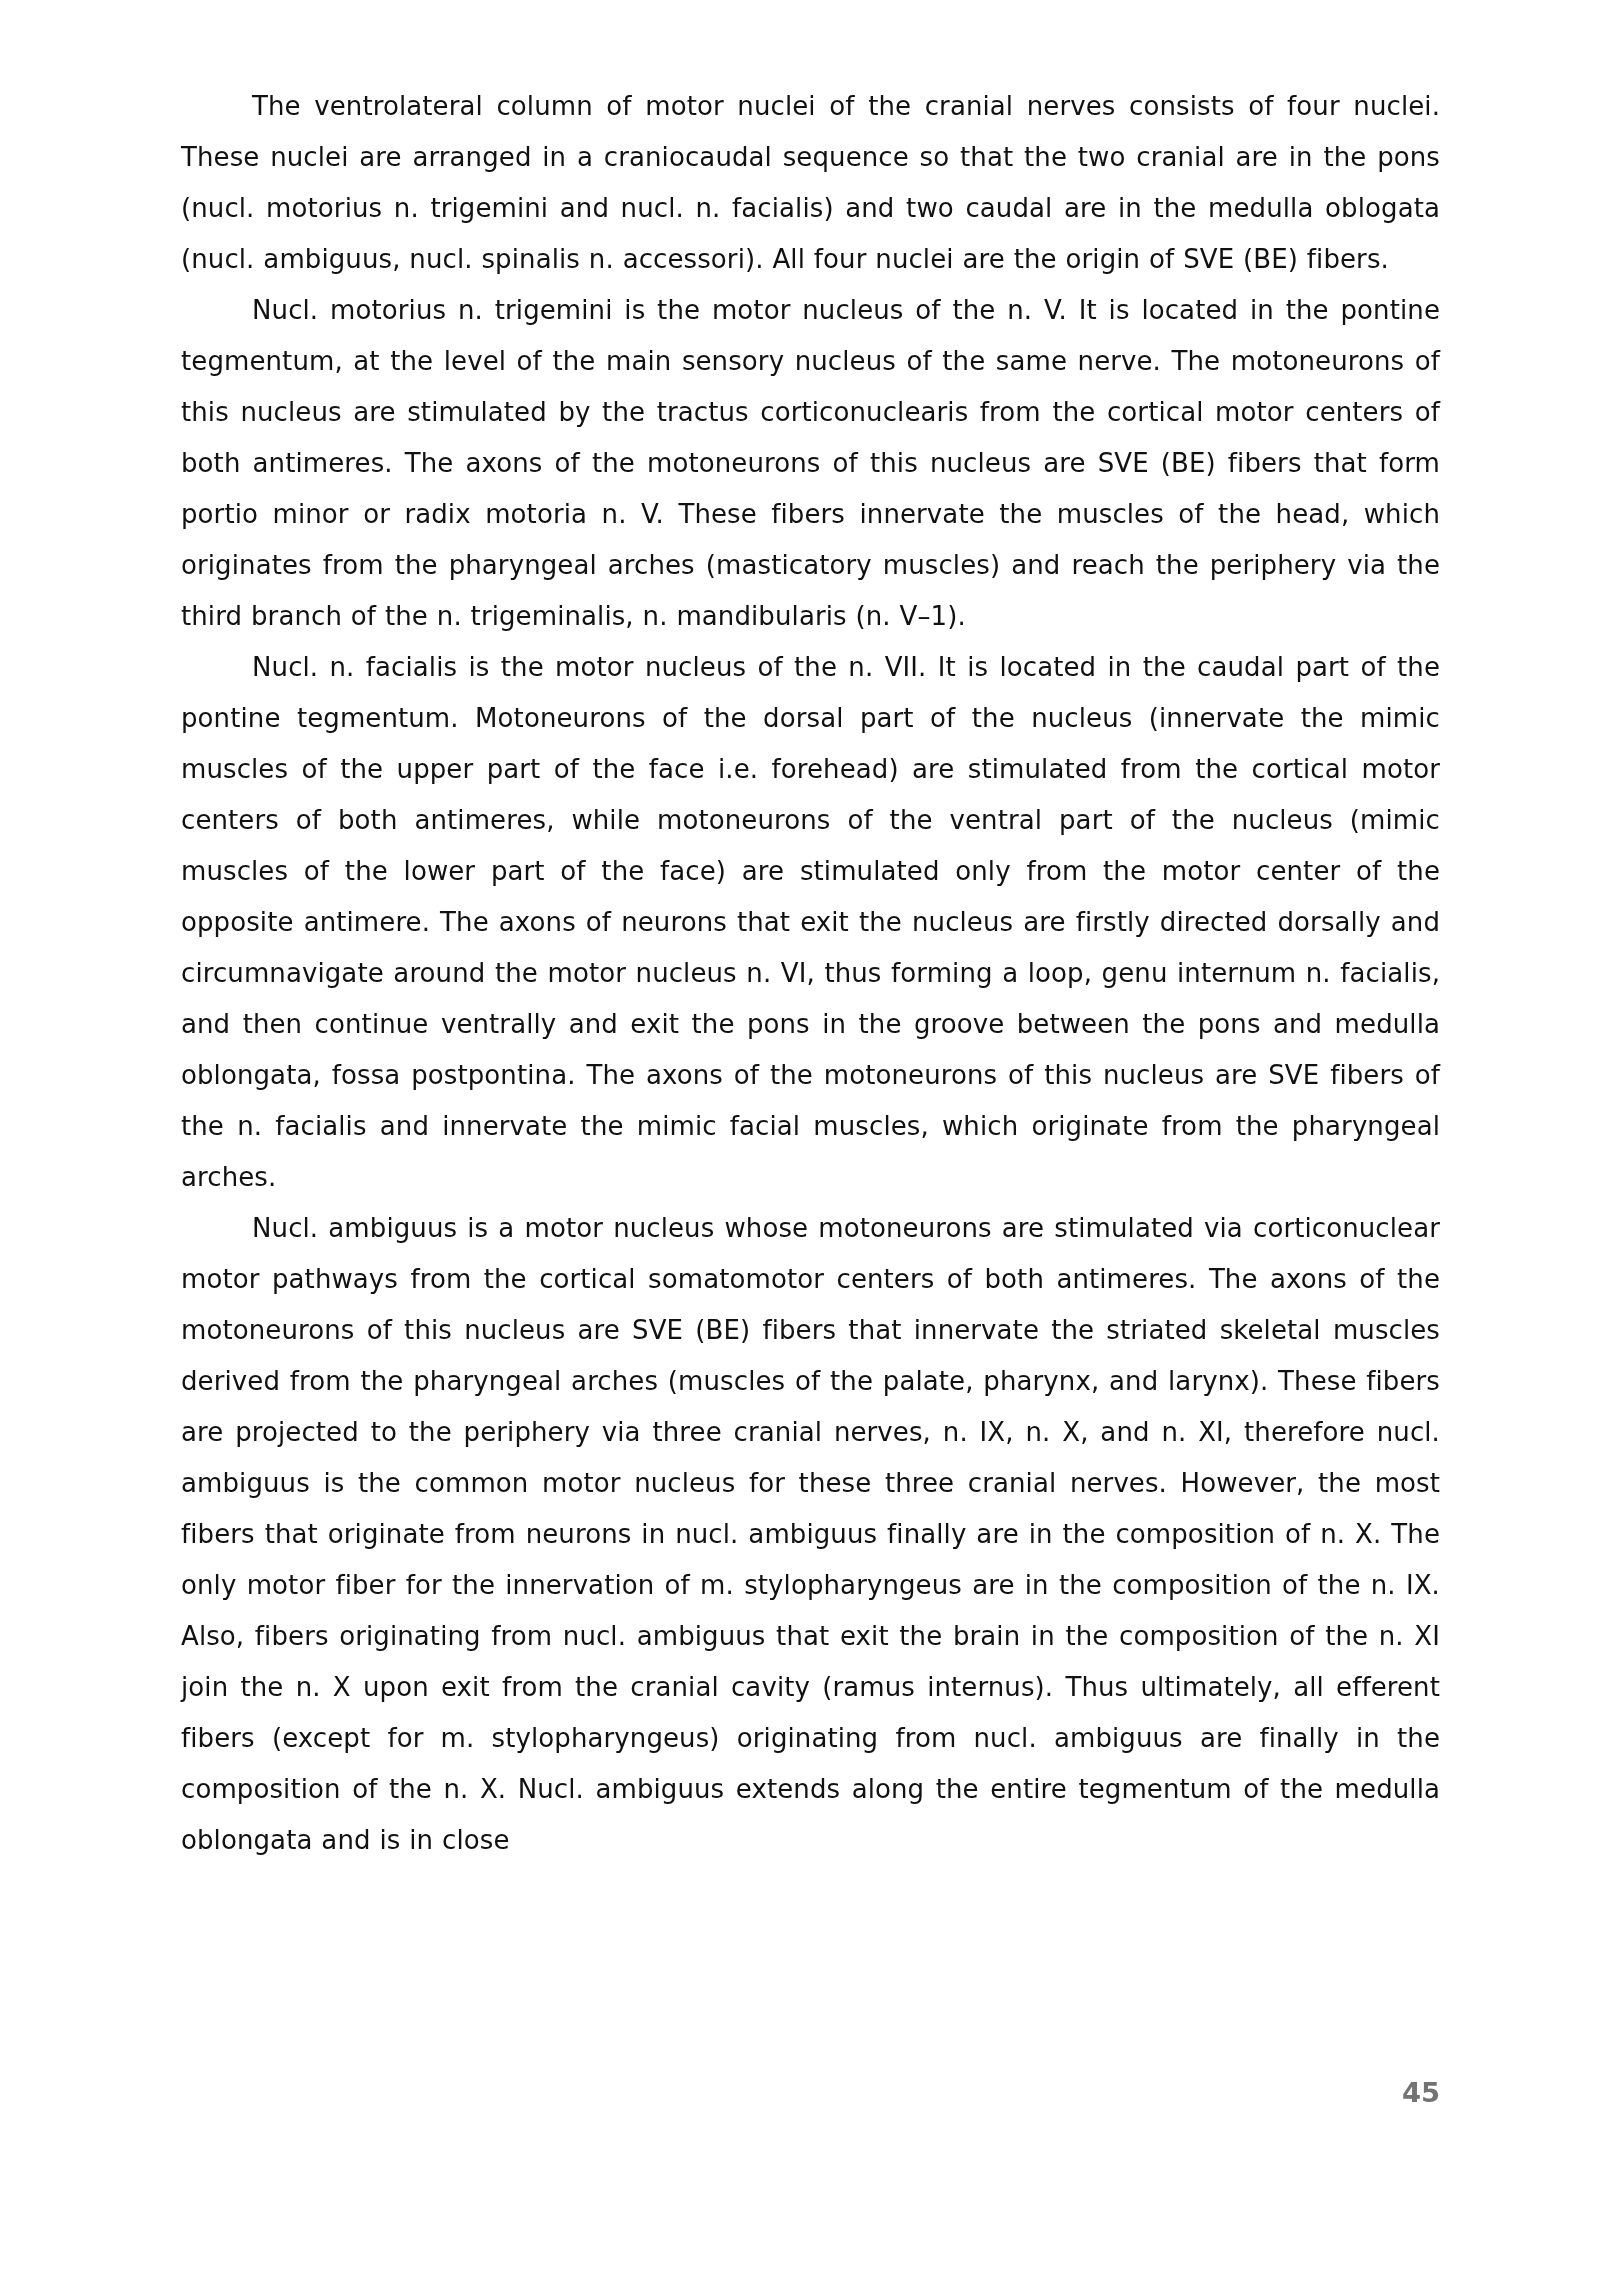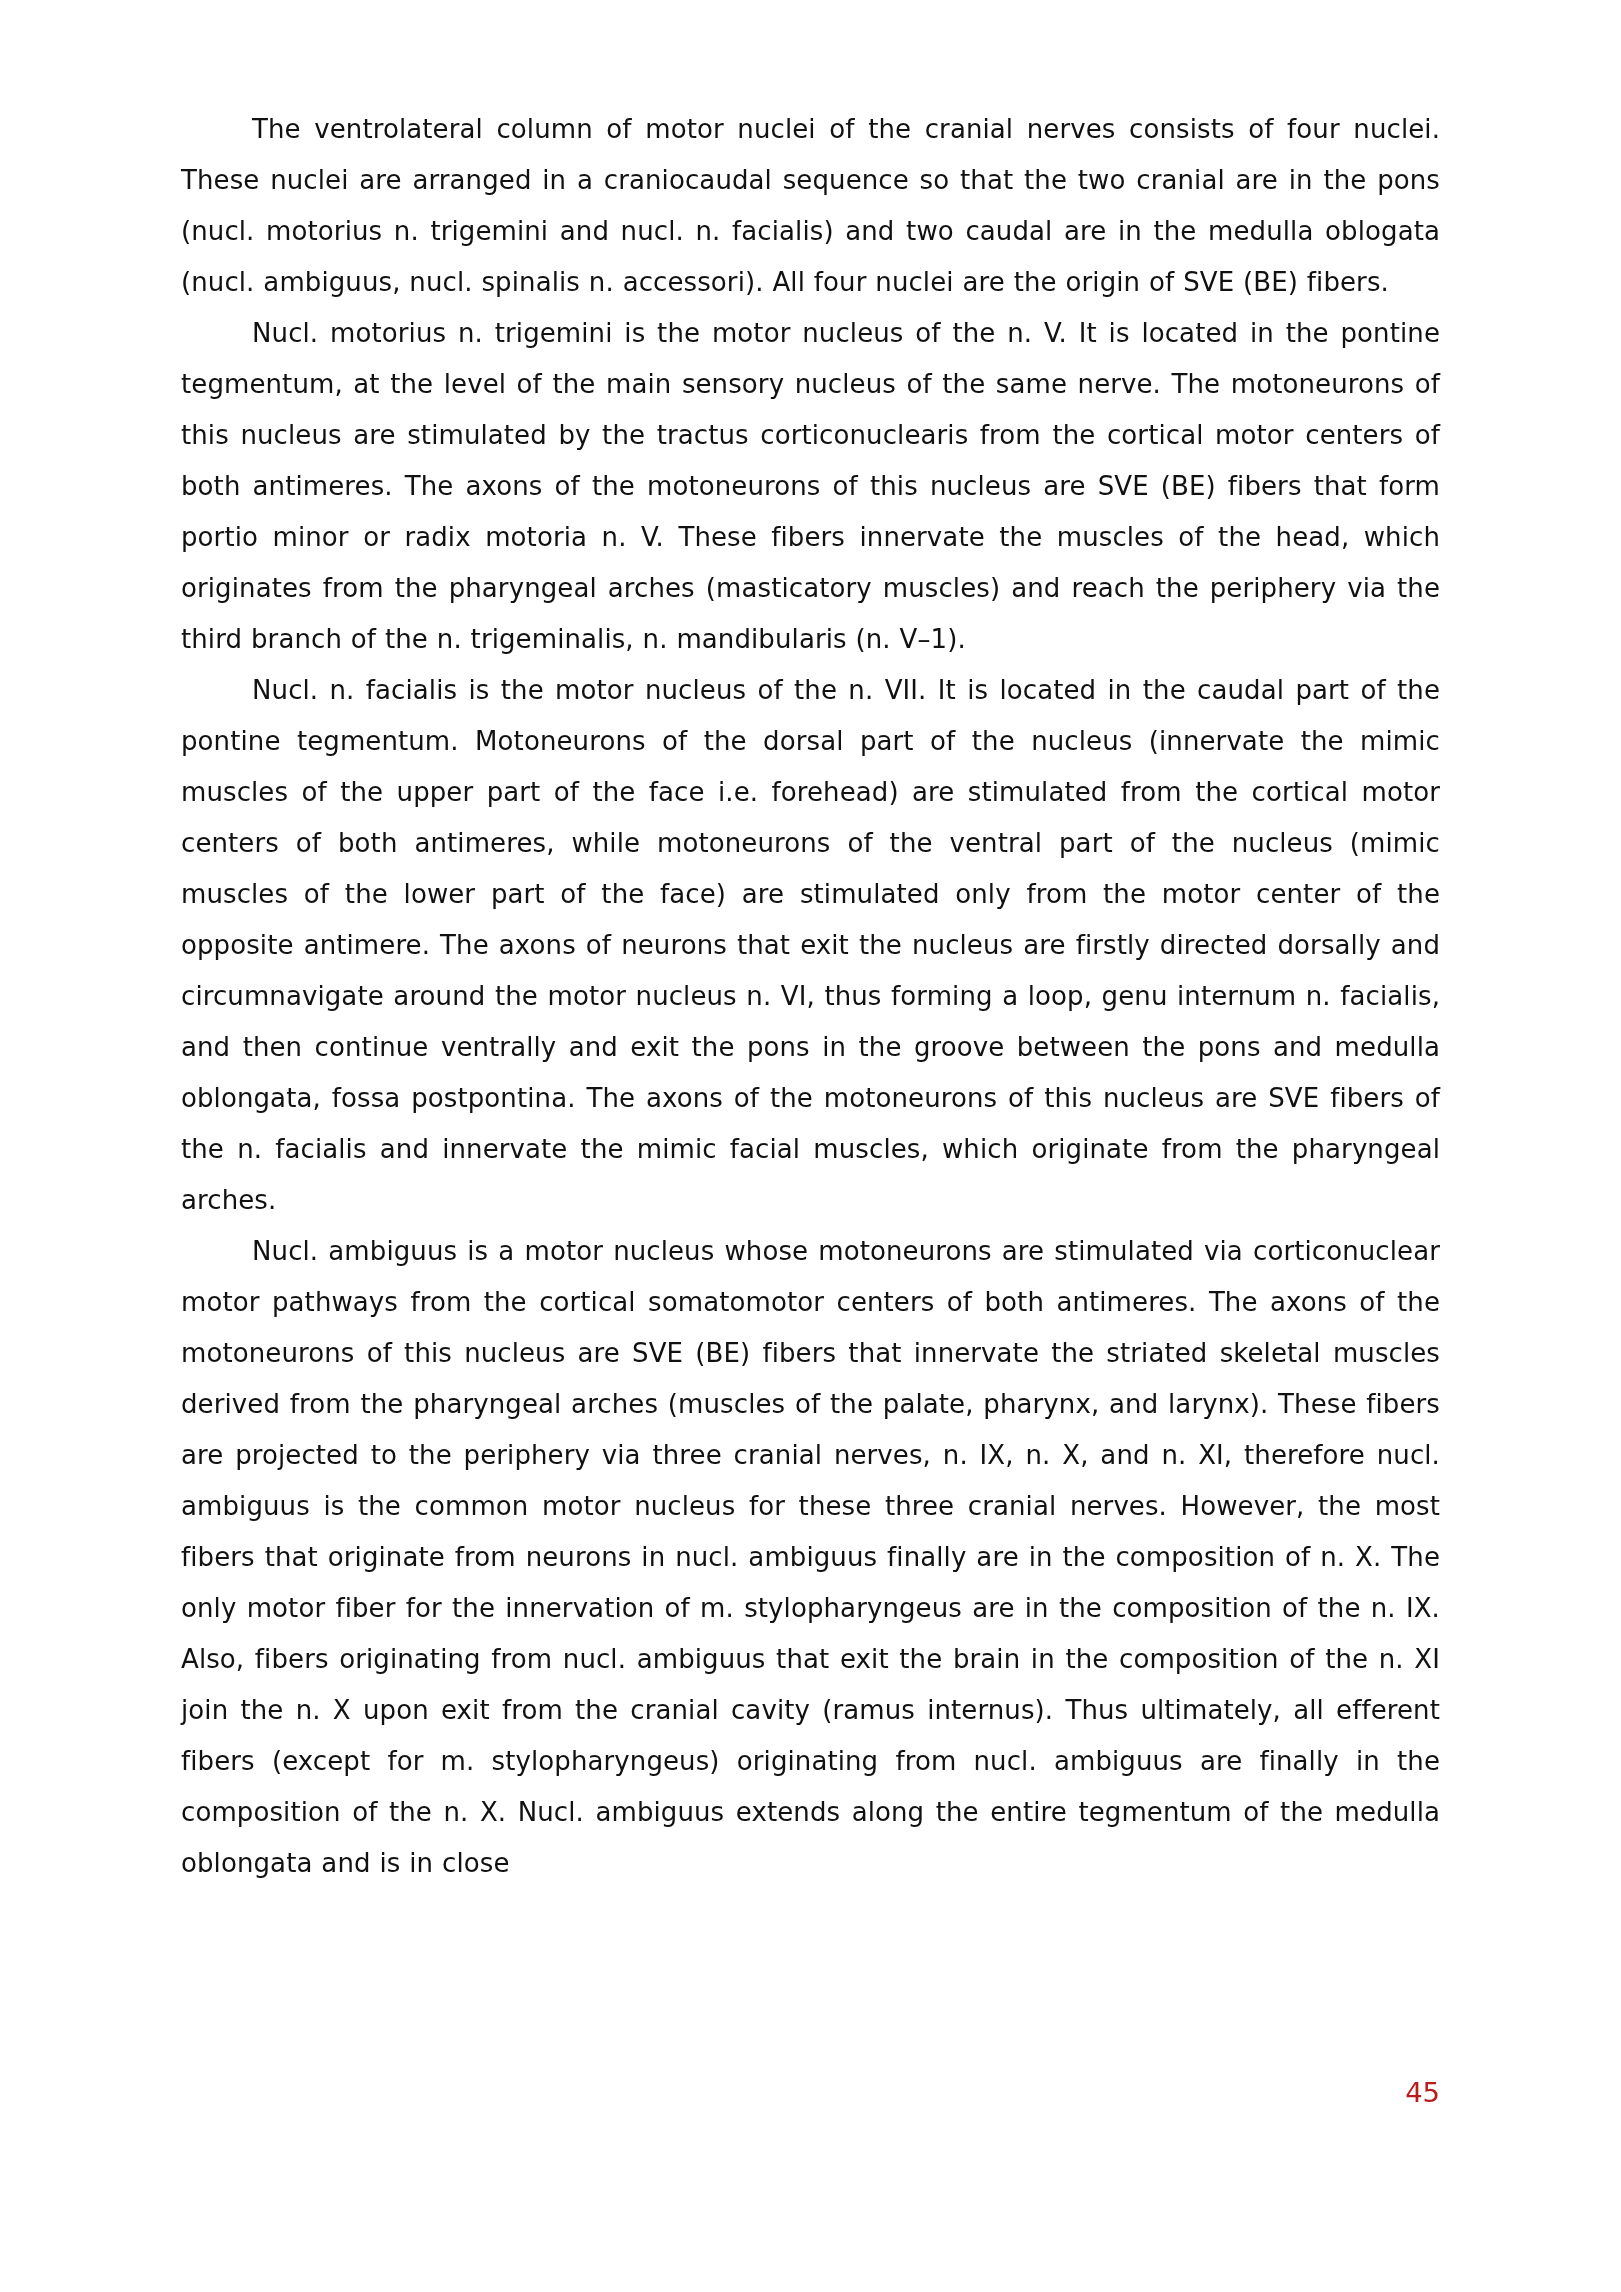--- a/index.html
+++ b/index.html
@@ -11,21 +11,21 @@
     width: 1621px;
     height: 2293px;
     font-family: "DejaVu Sans", sans-serif;
     color: #000000;
   }
   .page {
     position: relative;
     width: 1621px;
     height: 2013px;
     box-sizing: border-box;
-    padding: 104px 181px 0 181px;
+    padding: 81px 181px 0 181px;
   }
   .body-text {
     width: 1259px;
   }
   .body-text p {
     margin: 0 0 0 0;
     text-indent: 71px;
     text-align: justify;
     font-size: 26px;
     line-height: 51px;
@@ -35,21 +35,22 @@
     color: #111111;
   }
   .page-number {
     position: absolute;
     left: 181px;
     top: 2076px;
     width: 1259px;
     text-align: right;
     font-size: 27.4px;
     line-height: 33px;
-    color: #b91c1c;
+    color: #737373;
+    font-weight: bold;
   }
 </style>
 </head>
 <body>
 
 <div class="page">
 
   <div class="body-text">
     <p>The ventrolateral column of motor nuclei of the cranial nerves consists of four nuclei. These nuclei are arranged in a craniocaudal sequence so that the two cranial are in the pons (nucl. motorius n. trigemini and nucl. n. facialis) and two caudal are in the medulla oblogata (nucl. ambiguus, nucl. spinalis n. accessori). All four nuclei are the origin of SVE (BE) fibers.</p>
     <p>Nucl. motorius n. trigemini is the motor nucleus of the n. V. It is located in the pontine tegmentum, at the level of the main sensory nucleus of the same nerve. The motoneurons of this nucleus are stimulated by the tractus corticonuclearis from the cortical motor centers of both antimeres. The axons of the motoneurons of this nucleus are SVE (BE) fibers that form portio minor or radix motoria n. V. These fibers innervate the muscles of the head, which originates from the pharyngeal arches (masticatory muscles) and reach the periphery via the third branch of the n. trigeminalis, n. mandibularis (n. V–1).</p>

